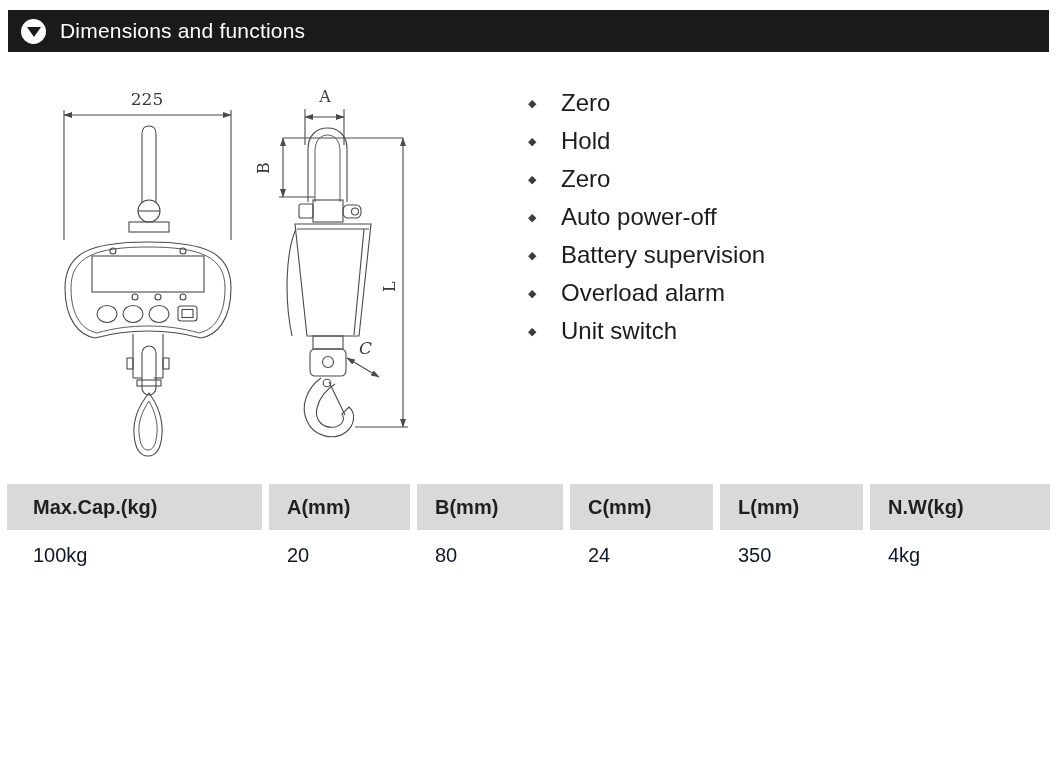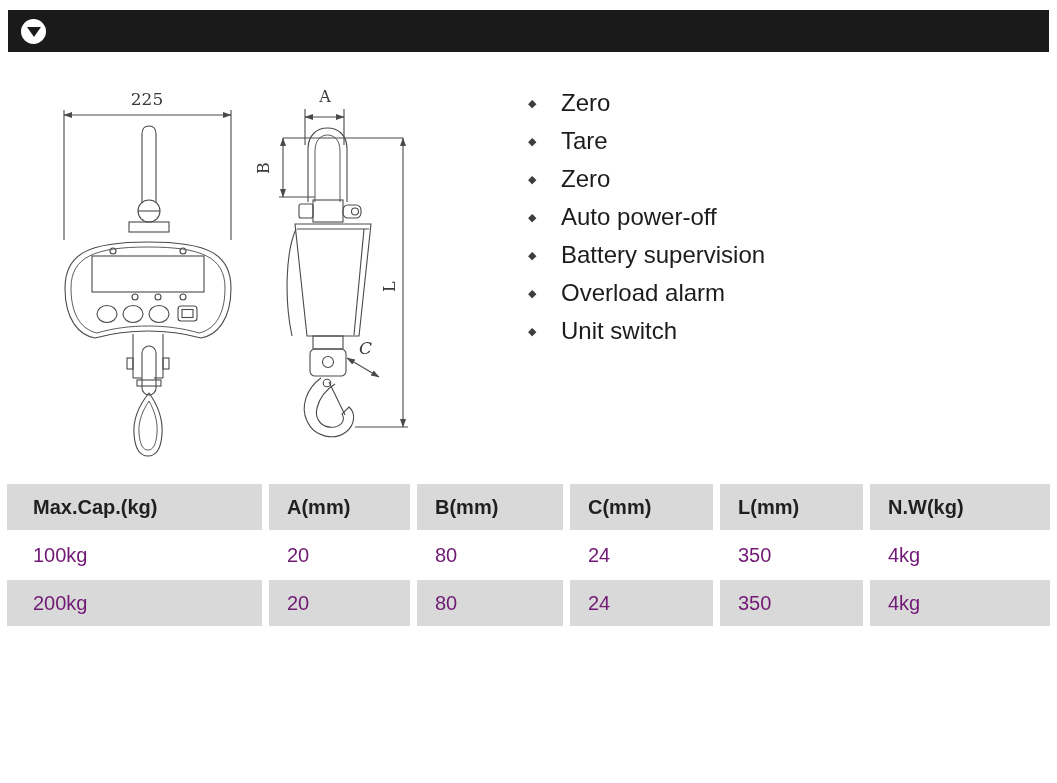--- a/index.html
+++ b/index.html
@@ -41,33 +41,34 @@
   
   .spec {
     position:absolute; left:0; top:482px; width:1057px;
     border-collapse:separate; border-spacing:7px 2px; table-layout:fixed;
   }
   .spec th, .spec td {
     height:46px; padding:0 0 0 18px; box-sizing:border-box;
     font-size:20px; vertical-align:middle; text-align:left; white-space:nowrap;
   }
   .spec th { background:#d9d9d9; font-weight:bold; color:#1f1f1f; }
-  .spec td { color:#701a75; background:#ffffff; }
+  .spec td { color:#0f172a; background:#ffffff; }
   .spec th:first-child, .spec td:first-child { padding-left:26px; }
   .spec tr.shaded td { background:#d9d9d9; }
 </style>
 </head>
 <body>
 
 <div class="page">
 
   <header class="bar">
     <span class="bar-icon">
         <span class="tri"></span>
       </span>
+    <h1 class="bar-title">Dimensions and functions</h1>
   </header>
 
   <div class="drawing drawing-front">
     <svg width="200" height="380" viewBox="0 0 200 380">
       <defs>
         <marker id="af" markerWidth="9" markerHeight="7" refX="8" refY="3" orient="auto-start-reverse" markerUnits="userSpaceOnUse">
           <path d="M0 0 L8.5 3 L0 6 Z" fill="#4a4a4a"></path>
         </marker>
       </defs>
       <g stroke="#4a4a4a" stroke-width="1.1" fill="none">
@@ -158,21 +159,21 @@
     </svg>
   </div>
 
   <ul class="features">
     <li>
         <span class="diamond">◆</span>
         <span class="feature-label">Zero</span>
       </li>
     <li>
         <span class="diamond">◆</span>
-        <span class="feature-label">Tare</span>
+        <span class="feature-label">Hold</span>
       </li>
     <li>
         <span class="diamond">◆</span>
         <span class="feature-label">Zero</span>
       </li>
     <li>
         <span class="diamond">◆</span>
         <span class="feature-label">Auto power-off</span>
       </li>
     <li>
@@ -210,24 +211,16 @@
     </thead>
     <tbody>
       <tr>
         <td>100kg</td>
         <td>20</td>
         <td>80</td>
         <td>24</td>
         <td>350</td>
         <td>4kg</td>
       </tr>
-      <tr class="shaded">
-        <td>200kg</td>
-        <td>20</td>
-        <td>80</td>
-        <td>24</td>
-        <td>350</td>
-        <td>4kg</td>
-      </tr>
     </tbody>
   </table>
 
 </div>
 
 </body></html>

